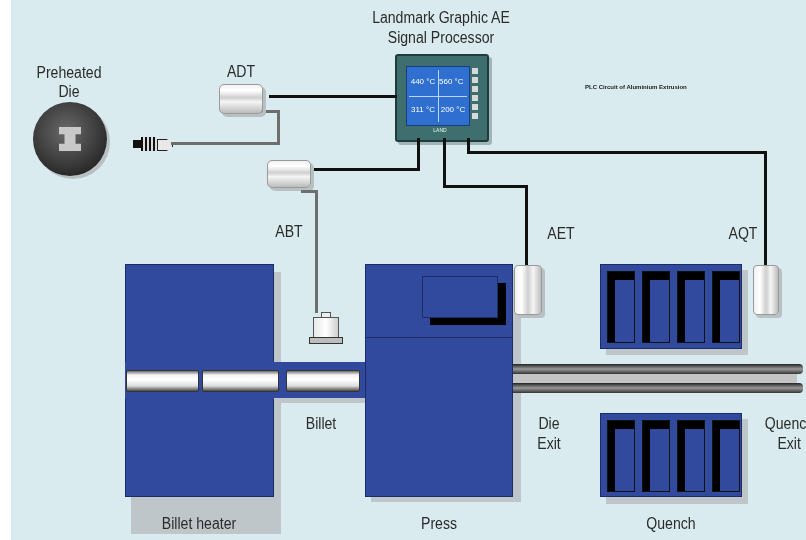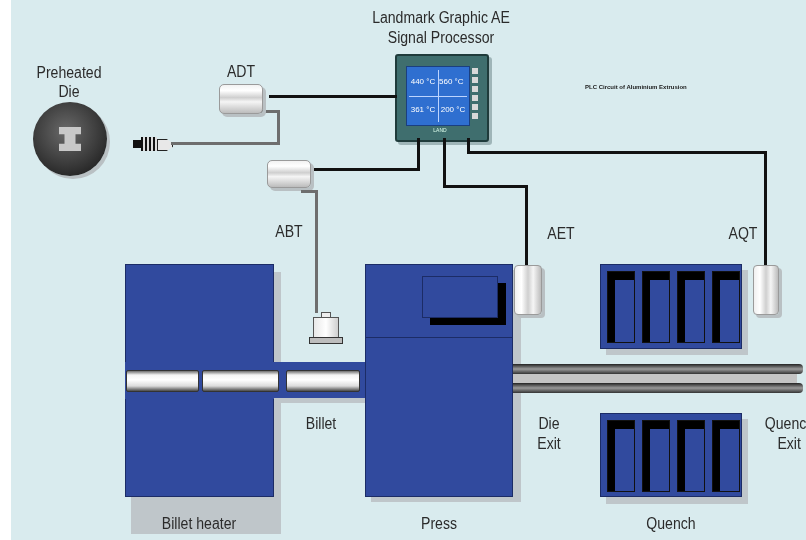--- a/index.html
+++ b/index.html
@@ -26,21 +26,21 @@
   <div class="lbl" style="left:350px; top:28px; width:160px;">Signal Processor</div>
 
   <div style="position:absolute; left:574px; top:84px; font-size:6px; font-weight:bold; color:#1a1a1a; white-space:nowrap;">PLC Circuit of Aluminium Extrusion</div>
 
   <div style="position:absolute; left:384px; top:54px; width:90px; height:84px; background:#3f6e6e; border:2px solid #1f3b3b; border-radius:3px; box-shadow:3px 3px 0 #9fb5b8;">
     <div style="position:absolute; left:9px; top:10px; width:62px; height:58px; background:#2f6fd0; border:1px solid #1a3f80;">
       <div style="position:absolute; left:31px; top:3px; width:1px; height:52px; background:#bcd4ff;"></div>
       <div style="position:absolute; left:2px; top:29px; width:58px; height:1px; background:#bcd4ff;"></div>
       <div style="position:absolute; left:2px; top:10px; width:28px; font-size:8px; color:#fff; text-align:center; white-space:nowrap;">440 °C</div>
       <div style="position:absolute; left:32px; top:10px; width:28px; font-size:8px; color:#fff; text-align:left; white-space:nowrap;">560 °C</div>
-      <div style="position:absolute; left:2px; top:38px; width:28px; font-size:8px; color:#fff; text-align:center; white-space:nowrap;">361 °C</div>
+      <div style="position:absolute; left:2px; top:38px; width:28px; font-size:8px; color:#fff; text-align:center; white-space:nowrap;">311 °C</div>
       <div style="position:absolute; left:32px; top:38px; width:28px; font-size:8px; color:#fff; text-align:center; white-space:nowrap;">200 °C</div>
     </div>
     <div style="position:absolute; left:75px; top:12px; width:6px; height:54px; background:repeating-linear-gradient(#d8d8d8 0 6px, transparent 6px 9px);"></div>
     <div style="position:absolute; left:30px; top:71px; width:26px; font-size:5px; color:#dfe; text-align:center;">LAND</div>
   </div>
 
   <div class="wire" style="left:258px; top:95px; width:128px; height:3px;"></div>
   <div class="wire" style="left:300px; top:168px; width:108px; height:3px;"></div>
   <div class="wire" style="left:406px; top:138px; width:3px; height:33px;"></div>
   <div class="wire" style="left:432px; top:138px; width:3px; height:50px;"></div>

